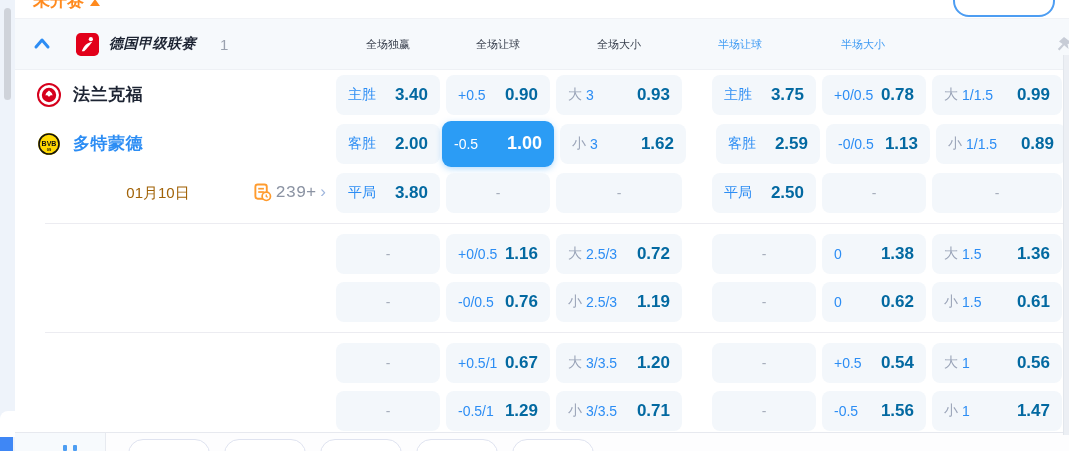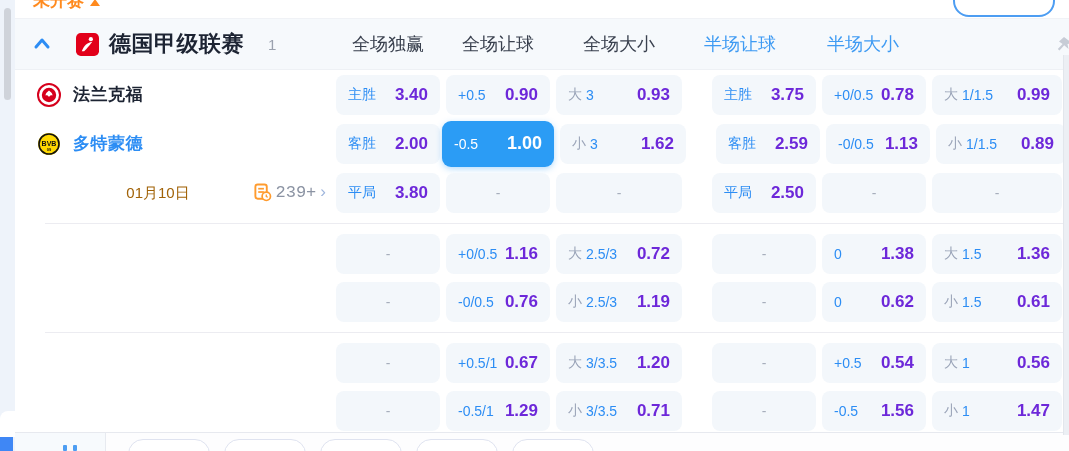--- a/index.html
+++ b/index.html
@@ -20,24 +20,24 @@
   
   .topstrip{position:relative;height:18px;overflow:hidden;border-bottom:1px solid #f0f2f6;}
   .top-tab{position:absolute;left:18px;top:-11px;font-size:17px;font-weight:bold;color:#ff8a1e;display:flex;align-items:center;gap:6px;}
   .tab-caret{width:0;height:0;border-left:5px solid transparent;border-right:5px solid transparent;border-bottom:7px solid #ff8a1e;margin-top:3px;}
   .top-pill{position:absolute;right:14px;top:-17px;width:98px;height:30px;border:2px solid #4d9df2;border-radius:16px;background:#ffffff;}
   
   .lheader{height:50px;display:flex;align-items:center;background:#f6f9fc;border-bottom:1px solid #eef1f5;position:relative;}
   .lh-info{width:315px;flex:0 0 auto;display:flex;align-items:center;padding-left:17px;box-sizing:border-box;}
   .chev{width:20px;height:20px;margin-right:24px;}
   .league-logo{width:23px;height:23px;margin-right:10px;}
-  .league-name{font-size:22px;font-weight:bold;color:#1d2433;margin-right:24px;letter-spacing:.5px;}
+  .league-name{font-size:14px;font-weight:bold;color:#1d2433;margin-right:24px;letter-spacing:.5px;font-style:italic;}
   .league-count{font-size:15px;color:#9aa1ae;}
   .colheads{display:flex;align-items:center;}
-  .ch{width:104px;margin-left:6px;text-align:center;font-size:18px;color:#3a414f;flex:0 0 auto;}
+  .ch{width:104px;margin-left:6px;text-align:center;font-size:11px;color:#3a414f;flex:0 0 auto;}
   .ch.w3{width:126px;}
   .ch.w6{width:130px;}
   .ch.g4{margin-left:30px;}
   .ch.hl{color:#3f9bf3;}
   .pin{position:absolute;right:-5px;top:17px;width:18px;height:18px;}
   
   .row{display:flex;align-items:center;height:49px;}
   .block2 .row,.block3 .row{height:48px;}
   .info{width:315px;flex:0 0 auto;display:flex;align-items:center;box-sizing:border-box;}
   .team{padding-left:22px;}
@@ -49,21 +49,21 @@
   .markets-count{font-size:17px;color:#8b93a3;font-family:Liberation Mono, monospace;}
   .markets-arrow{font-size:17px;color:#9fb6dd;line-height:1;margin-top:-2px;}
   .cells-slot{display:flex;align-items:flex-end;}
   .c{width:104px;height:40px;margin-left:6px;flex:0 0 auto;background:#f3f7fb;border-radius:8px;
      display:flex;align-items:center;justify-content:space-between;padding:0 12px;box-sizing:border-box;}
   .c.w3{width:126px;}
   .c.w6{width:130px;}
   .c.g4{margin-left:30px;}
   .lab{font-size:14px;color:#2c8df4;display:flex;align-items:center;gap:4px;white-space:nowrap;}
   .t1{color:#9aa4b8;}
-  .v{font-size:17px;font-weight:bold;color:#6d28d9;white-space:nowrap;}
+  .v{font-size:17px;font-weight:bold;color:#0369a1;white-space:nowrap;}
   .c.emptyc{justify-content:center;}
   .dash{color:#a7aebc;font-size:14px;}
   .c.sel{background:#2b9cf5;height:46px;width:112px;margin:-3px 0 -3px 2px;border-radius:9px;box-shadow:0 2px 6px rgba(43,156,245,.35);}
   .c.sel .lab,.c.sel .t1,.c.sel .v{color:#ffffff;}
   .c.sel .v{font-size:18px;}
   .hr{border:none;border-top:1px solid #ececf1;margin:6px 0 6px 30px;height:0;}
   
   .bottombar{position:absolute;left:0;right:0;bottom:0;height:18px;border-top:1px solid #e7e9ef;display:flex;background:#fdfdfe;overflow:hidden;}
   .bb-left{width:90px;flex:0 0 auto;background:#f7fafd;border-right:1px solid #e7eaf0;position:relative;}
   .bb-glyph-a,.bb-glyph-b{position:absolute;top:12px;width:4px;height:6px;background:#4d9df2;border-radius:1px;}

